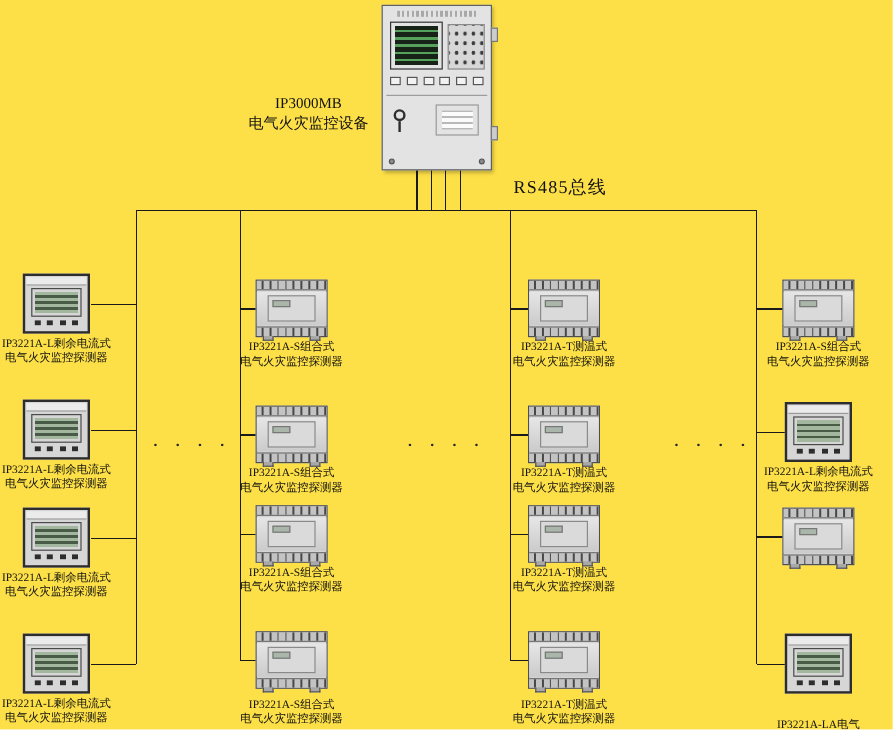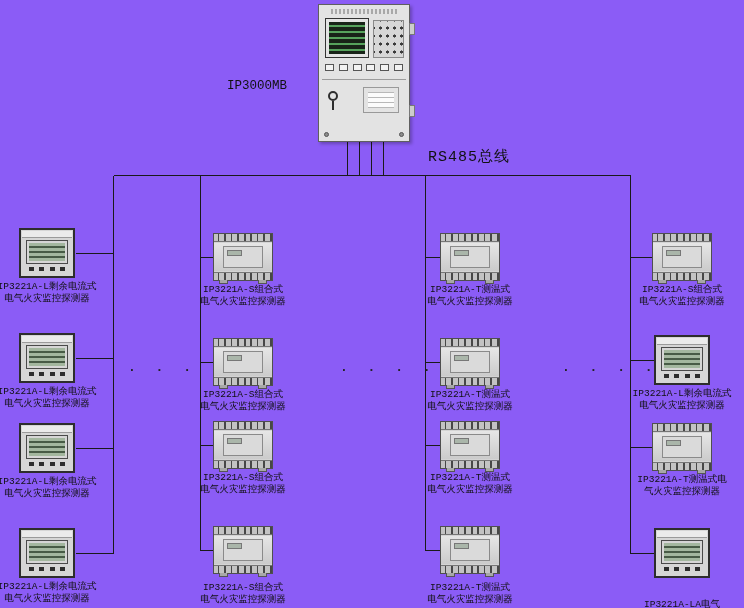--- a/index.html
+++ b/index.html
@@ -1,19 +1,19 @@
 <!DOCTYPE html>
 <html><head>
 <meta charset="utf-8">
 <style>
   * { margin:0; padding:0; box-sizing:border-box; }
   html,body { background:#ffffff; }
   #canvas {
-    position:relative; width:744px; height:608px; background:#8b5cf6;
-    font-family:Liberation Mono, monospace;
+    position:relative; width:744px; height:608px; background:#fde047;
+    font-family:Liberation Serif, serif;
     color:#111; overflow:hidden;
   }
   .lines { position:absolute; left:0; top:0; }
 
   
   .lbl { position:absolute; text-align:center; font-size:9.5px; line-height:12px; color:#101010; }
   .caption { position:absolute; text-align:center; font-size:12.5px; line-height:17px; }
   .busLabel { position:absolute; font-size:15px; letter-spacing:1px;text-align:center; }
   .dots { position:absolute; font-size:13px; font-weight:bold; letter-spacing:6px; color:#222; }
 
@@ -100,20 +100,21 @@
     <div class="lock"></div>
     <div class="sticker"></div>
     <div class="screw" style="left:5px;bottom:4px"></div>
     <div class="screw" style="right:5px;bottom:4px"></div>
     <div class="hinge" style="top:18px"></div>
     <div class="hinge" style="top:100px"></div>
   </div>
 
   <div class="caption" style="left:202px;top:78px;width:110px">
     <div>IP3000MB</div>
+    <div>电气火灾监控设备</div>
   </div>
 
   <div class="busLabel" style="left:428px;top:147px">RS485总线</div>
 
   <div class="dots" style="left:128px;top:360px">. . . .</div>
   <div class="dots" style="left:340px;top:360px">. . . .</div>
   <div class="dots" style="left:562px;top:360px">. . . .</div>
 
   <div class="meter" style="left:19px;top:228px">
     <div class="mt"></div>
@@ -338,24 +339,20 @@
     <div class="tr top"></div>
     <div class="mid">
         <div class="cpanel">
           <i></i>
         </div>
       </div>
     <div class="tr bot"></div>
     <div class="foot l"></div>
       <div class="foot r"></div>
   </div>
-  <div class="lbl" style="left:622px;top:474px;width:120px">
-    <div>IP3221A-T测温式电</div>
-    <div>气火灾监控探测器</div>
-  </div>
 
   <div class="meter" style="left:654px;top:528px">
     <div class="mt"></div>
     <div class="mscr"></div>
     <div class="mbr">
         <b></b>
         <b></b>
         <b></b>
         <b></b>
       </div>

